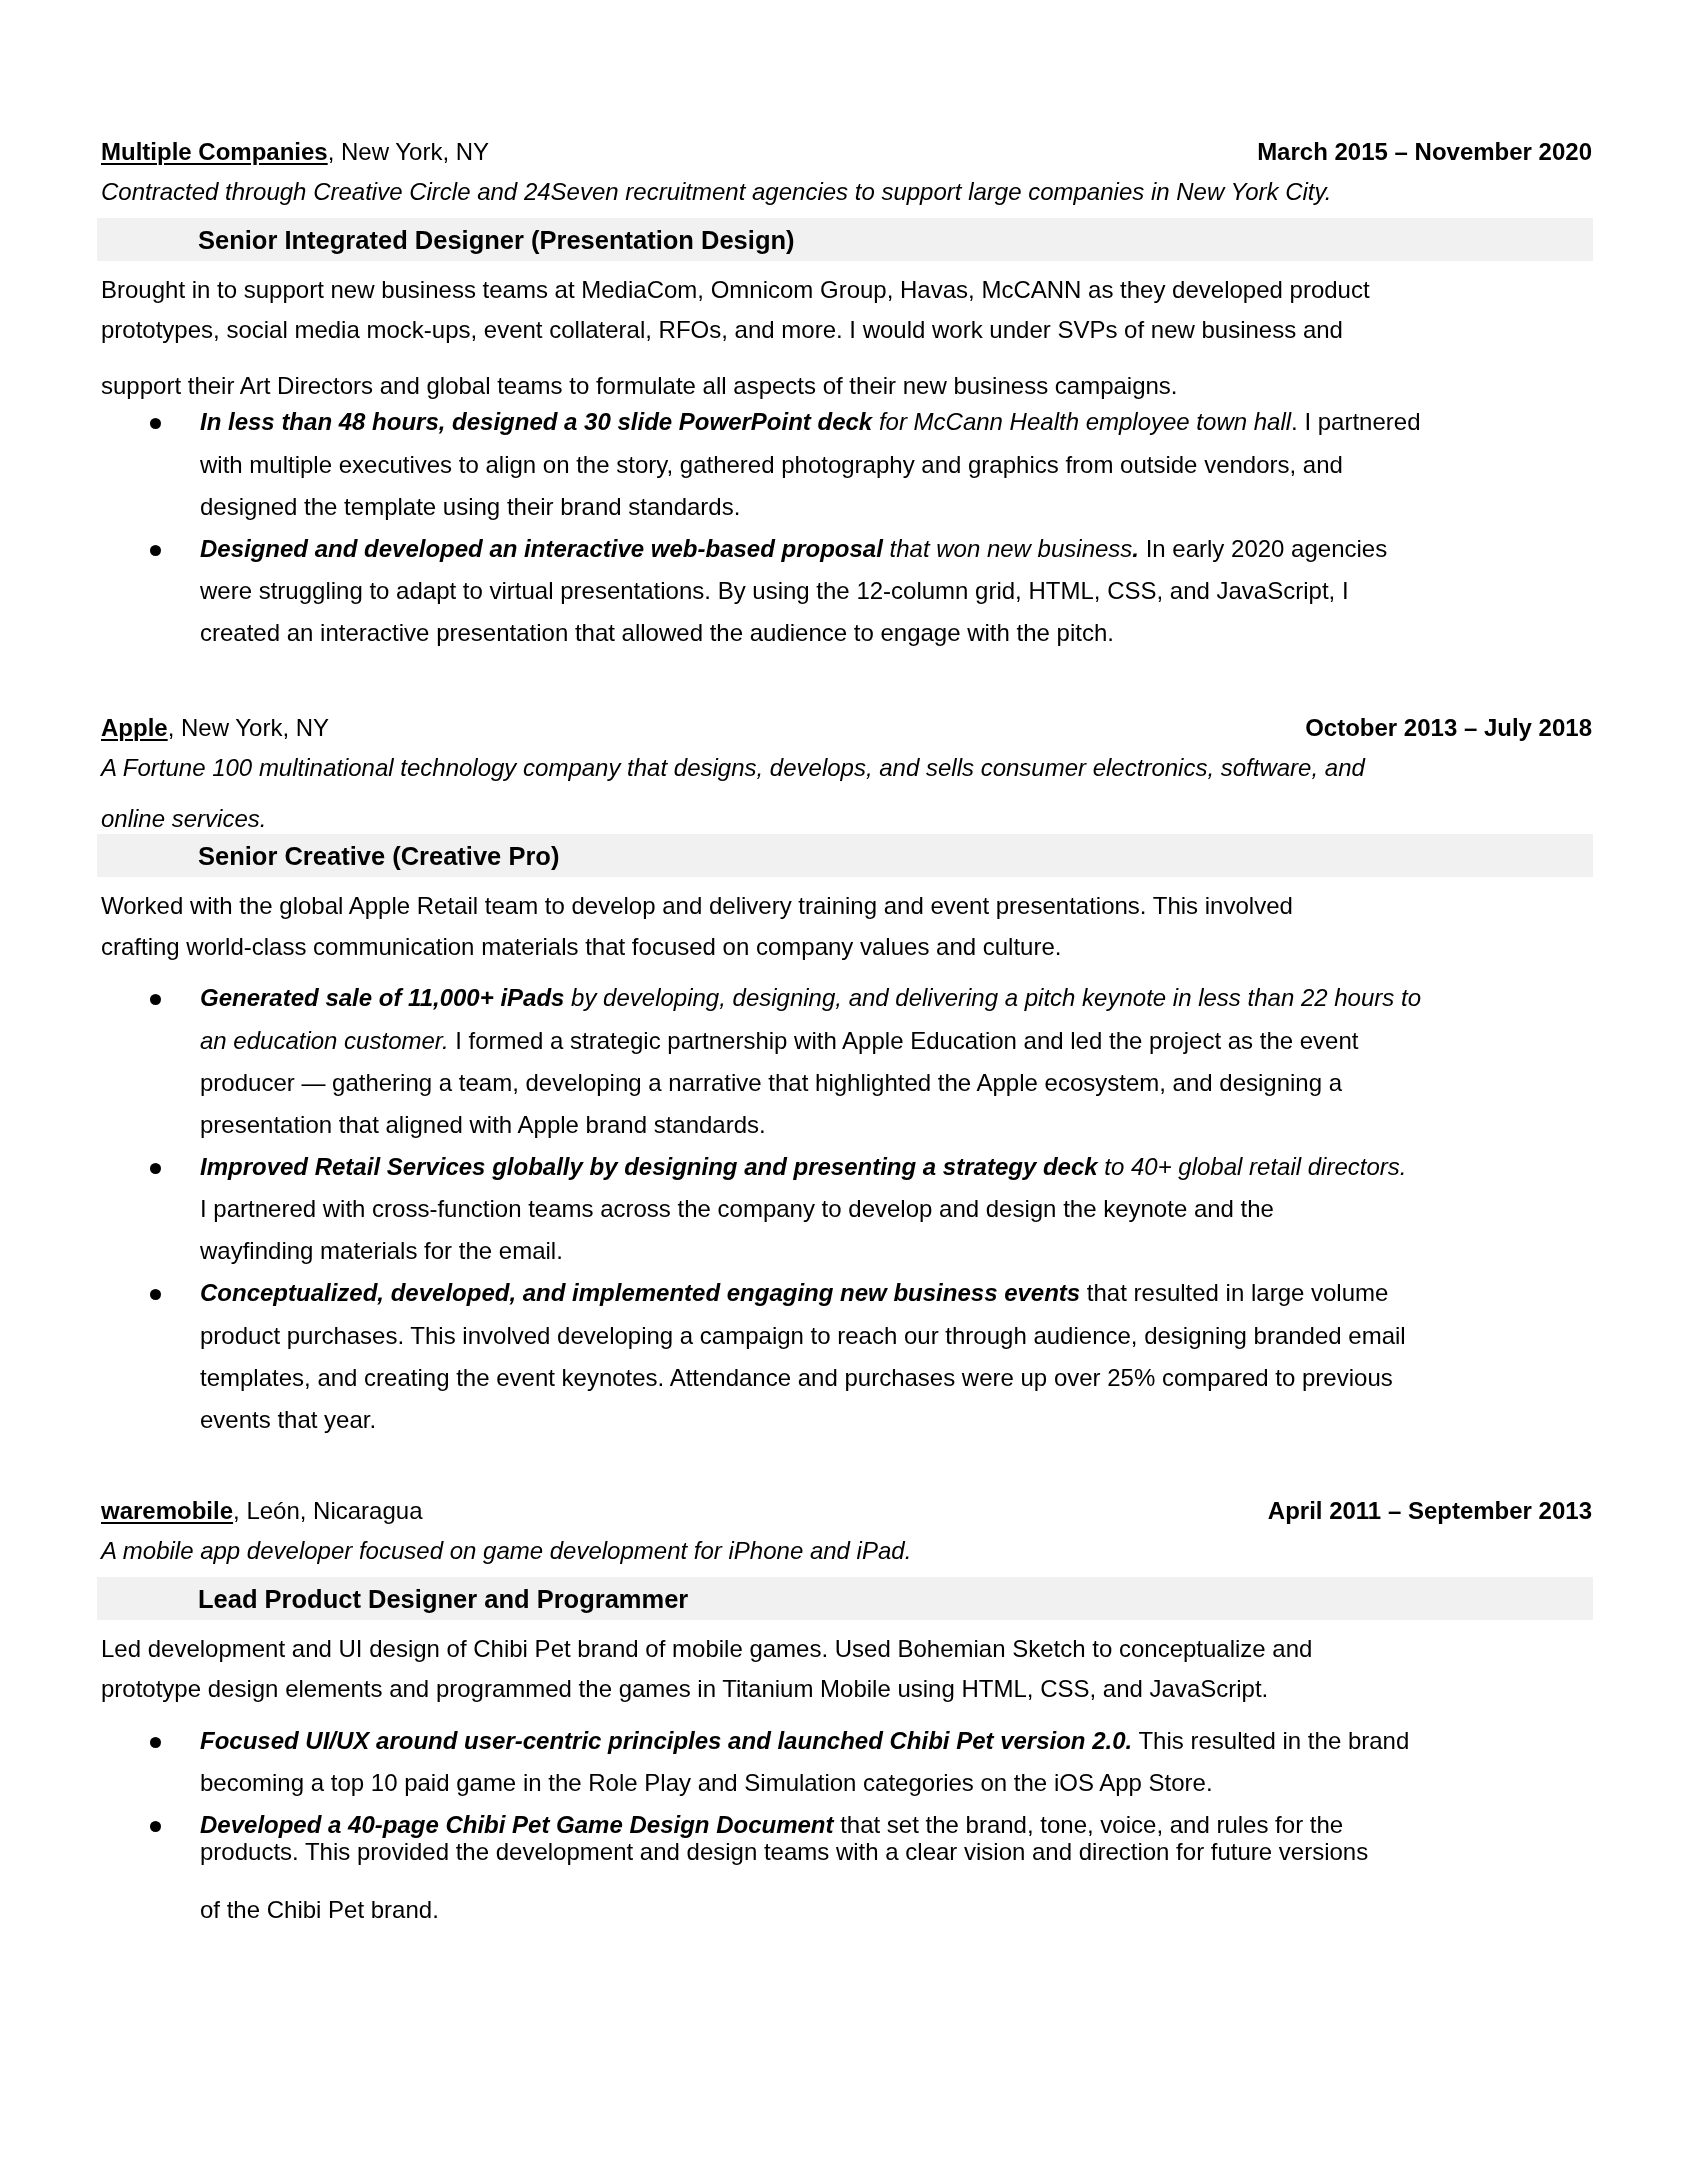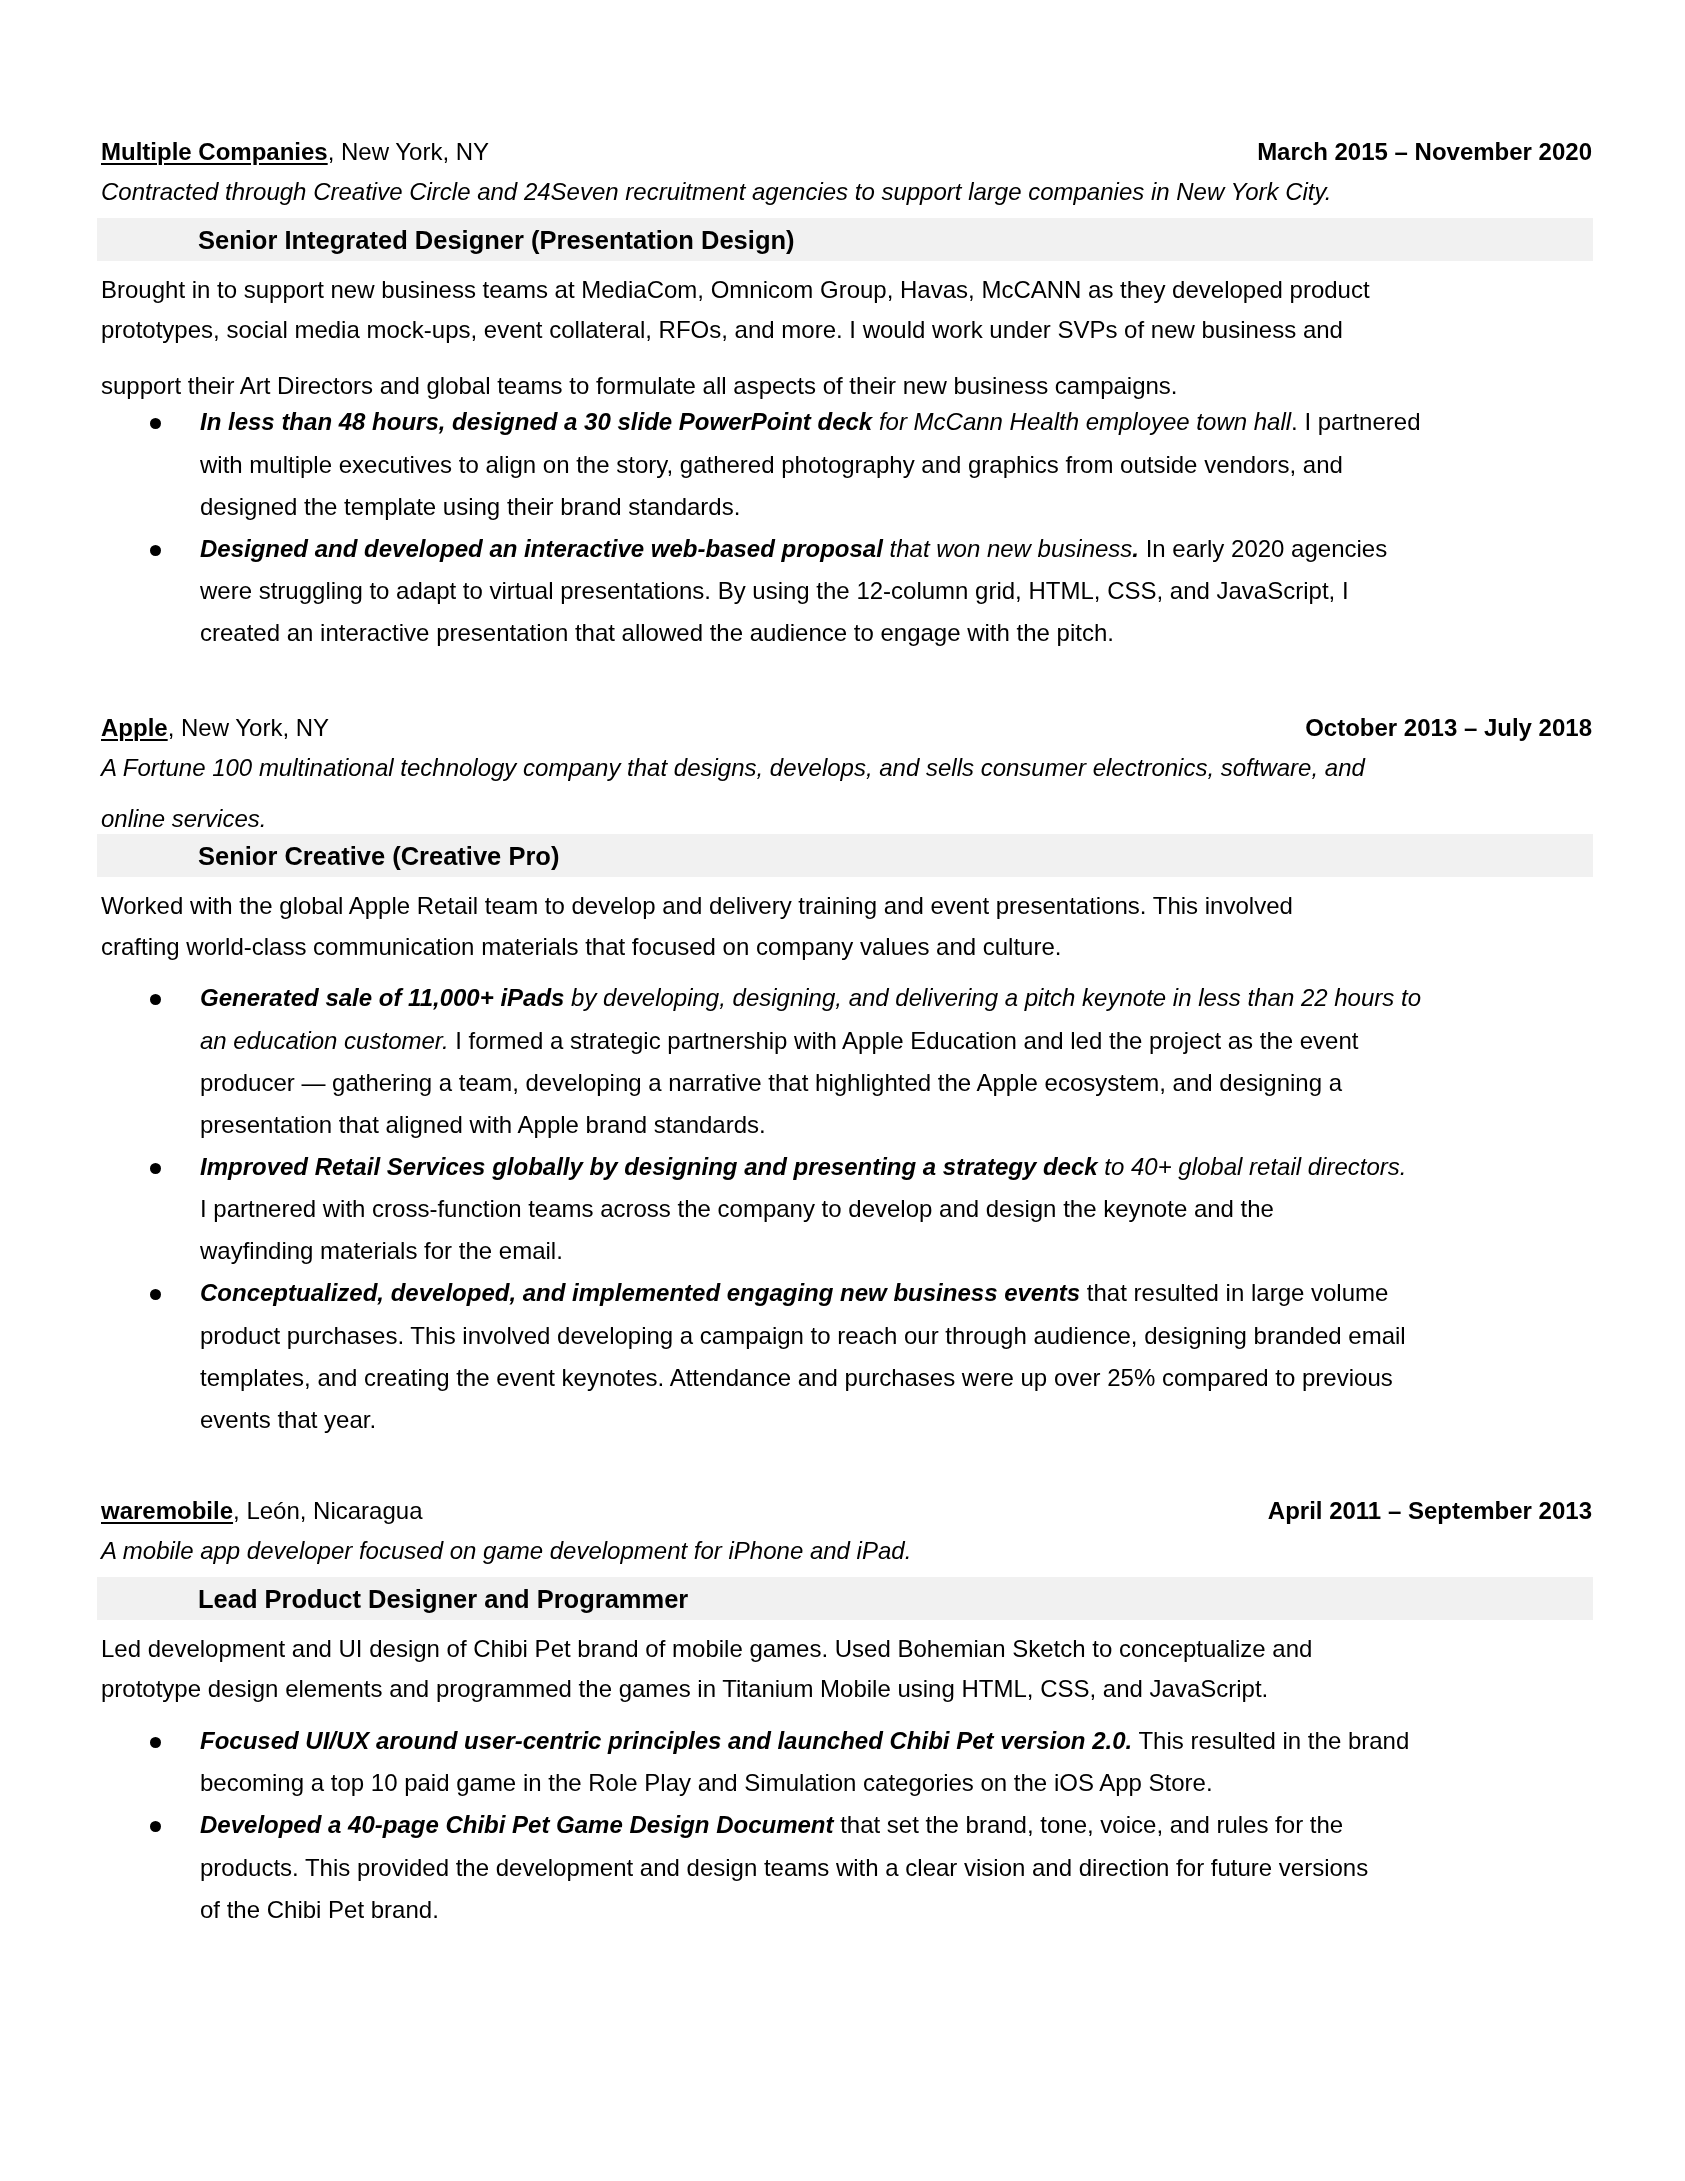--- a/index.html
+++ b/index.html
@@ -74,17 +74,17 @@
       <div class="band" style="top: 86px;">
         <div class="role">Lead Product Designer and Programmer</div>
       </div>
       <div class="line para" style="top: 138px;">Led development and UI design of Chibi Pet brand of mobile games. Used Bohemian Sketch to conceptualize and</div>
       <div class="line para" style="top: 178px;">prototype design elements and programmed the games in Titanium Mobile using HTML, CSS, and JavaScript.</div>
       <div class="bdot" style="top: 246px;"></div>
       <div class="line bline" style="top: 229px;"><span class="bi">Focused UI/UX around user-centric principles and launched Chibi Pet version 2.0.</span><span>  This resulted in the brand</span></div>
       <div class="line bline" style="top: 271px;"><span>becoming a top 10 paid game in the Role Play and Simulation categories on the iOS App Store.</span></div>
       <div class="bdot" style="top: 330px;"></div>
       <div class="line bline" style="top: 313px;"><span class="bi">Developed a 40-page Chibi Pet Game Design Document</span><span> that set the brand, tone, voice, and rules for the</span></div>
-      <div class="line bline" style="top: 356px; text-align: right;"><span>products. This provided the development and design teams with a clear vision and direction for future versions</span></div>
+      <div class="line bline" style="top: 340px; text-align: right;"><span>products. This provided the development and design teams with a clear vision and direction for future versions</span></div>
       <div class="line bline" style="top: 398px;"><span>of the Chibi Pet brand.</span></div>
     </div>
   </div>
 
 
 </body></html>

